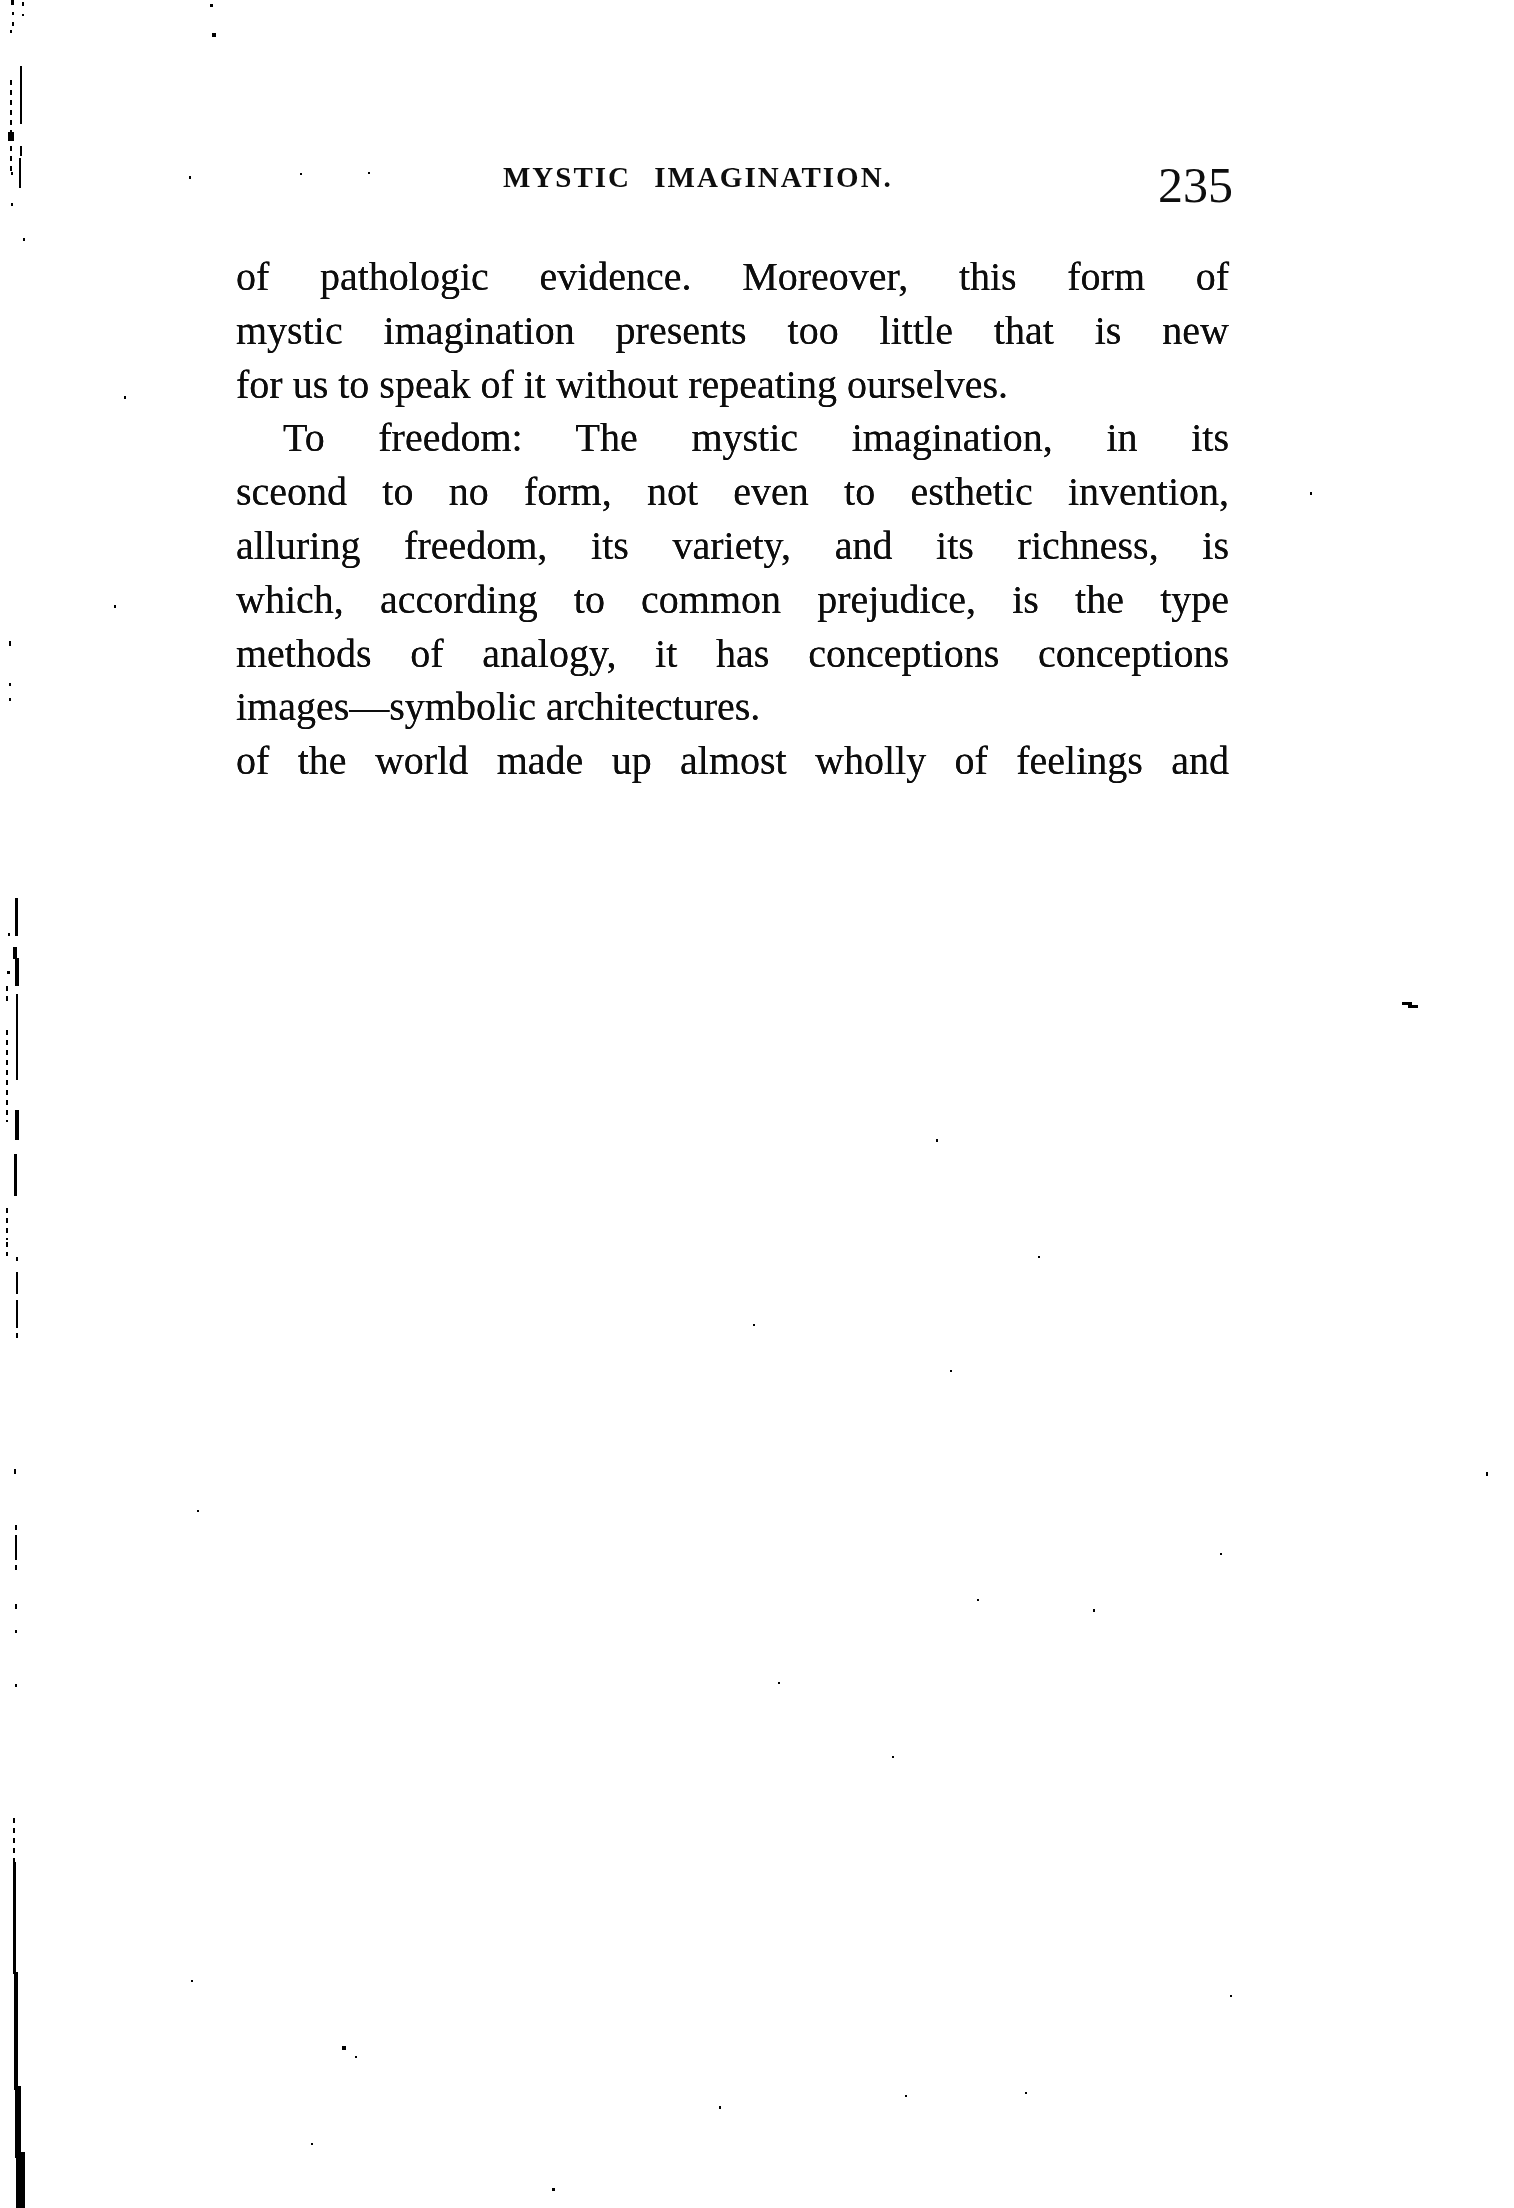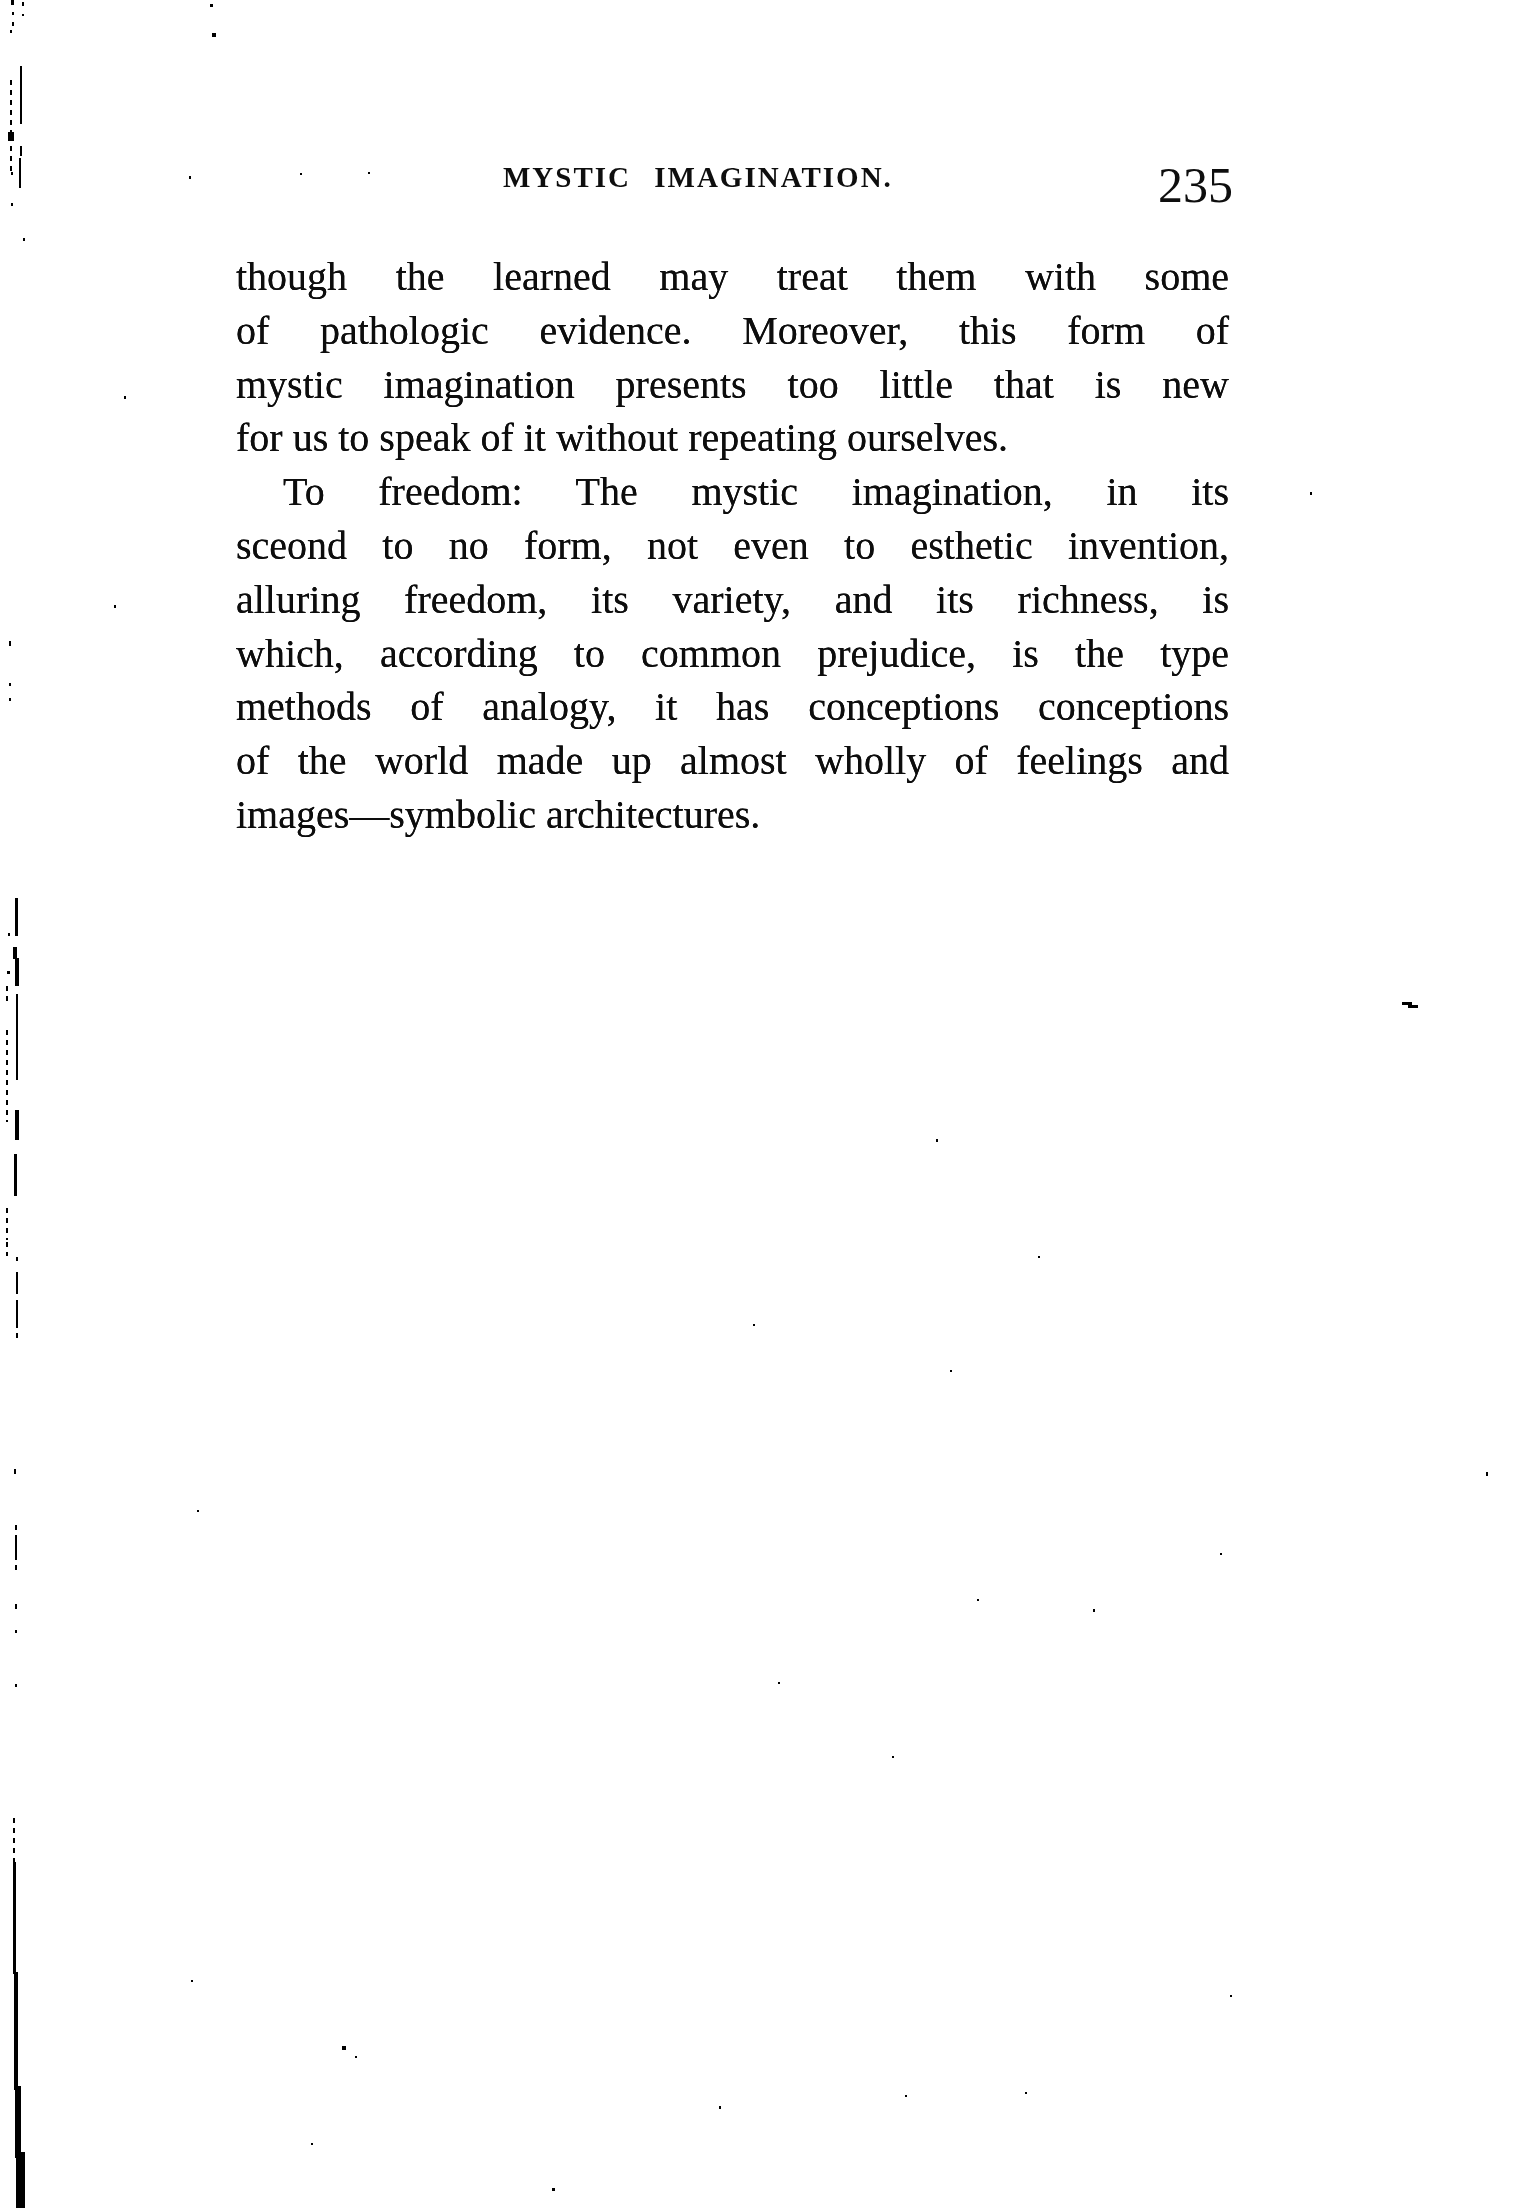--- a/index.html
+++ b/index.html
@@ -72,32 +72,31 @@
 </head>
 <body>
 
 <div class="page">
 
   <div class="running-head">MYSTIC IMAGINATION.</div>
 
   <div class="page-num">235</div>
 
   <div class="text-block">
-    <div class="line">though the learned may treat them with some</div>
     <div class="line">of pathologic evidence.  Moreover, this form of</div>
     <div class="line">mystic imagination presents too little that is new</div>
     <div class="line line-left">for us to speak of it without repeating ourselves.</div>
 
     <div class="line line-indent">To freedom:  The mystic imagination, in its</div>
     <div class="line">sceond to no form, not even to esthetic invention,</div>
     <div class="line">alluring freedom, its variety, and its richness, is</div>
     <div class="line">which, according to common prejudice, is the type</div>
     <div class="line">methods of analogy, it has conceptions conceptions</div>
+    <div class="line line-left">images—symbolic architectures.</div>
     <div class="line">of the world made up almost wholly of feelings and</div>
-    <div class="line line-left">images—symbolic architectures.</div>
   </div>
 
   <div id="artifact-layer">
       <div class="art" style="left: 11px; top: 0px; width: 3px; height: 5px;"></div>
       <div class="art" style="left: 22px; top: 2px; width: 2px; height: 4px;"></div>
       <div class="art" style="left: 12px; top: 12px; width: 2px; height: 3px;"></div>
       <div class="art" style="left: 22px; top: 14px; width: 2px; height: 2px;"></div>
       <div class="art" style="left: 12px; top: 22px; width: 2px; height: 4px;"></div>
       <div class="art" style="left: 10px; top: 30px; width: 2px; height: 3px;"></div>
       <div class="art" style="left: 210px; top: 4px; width: 3px; height: 3px;"></div>

